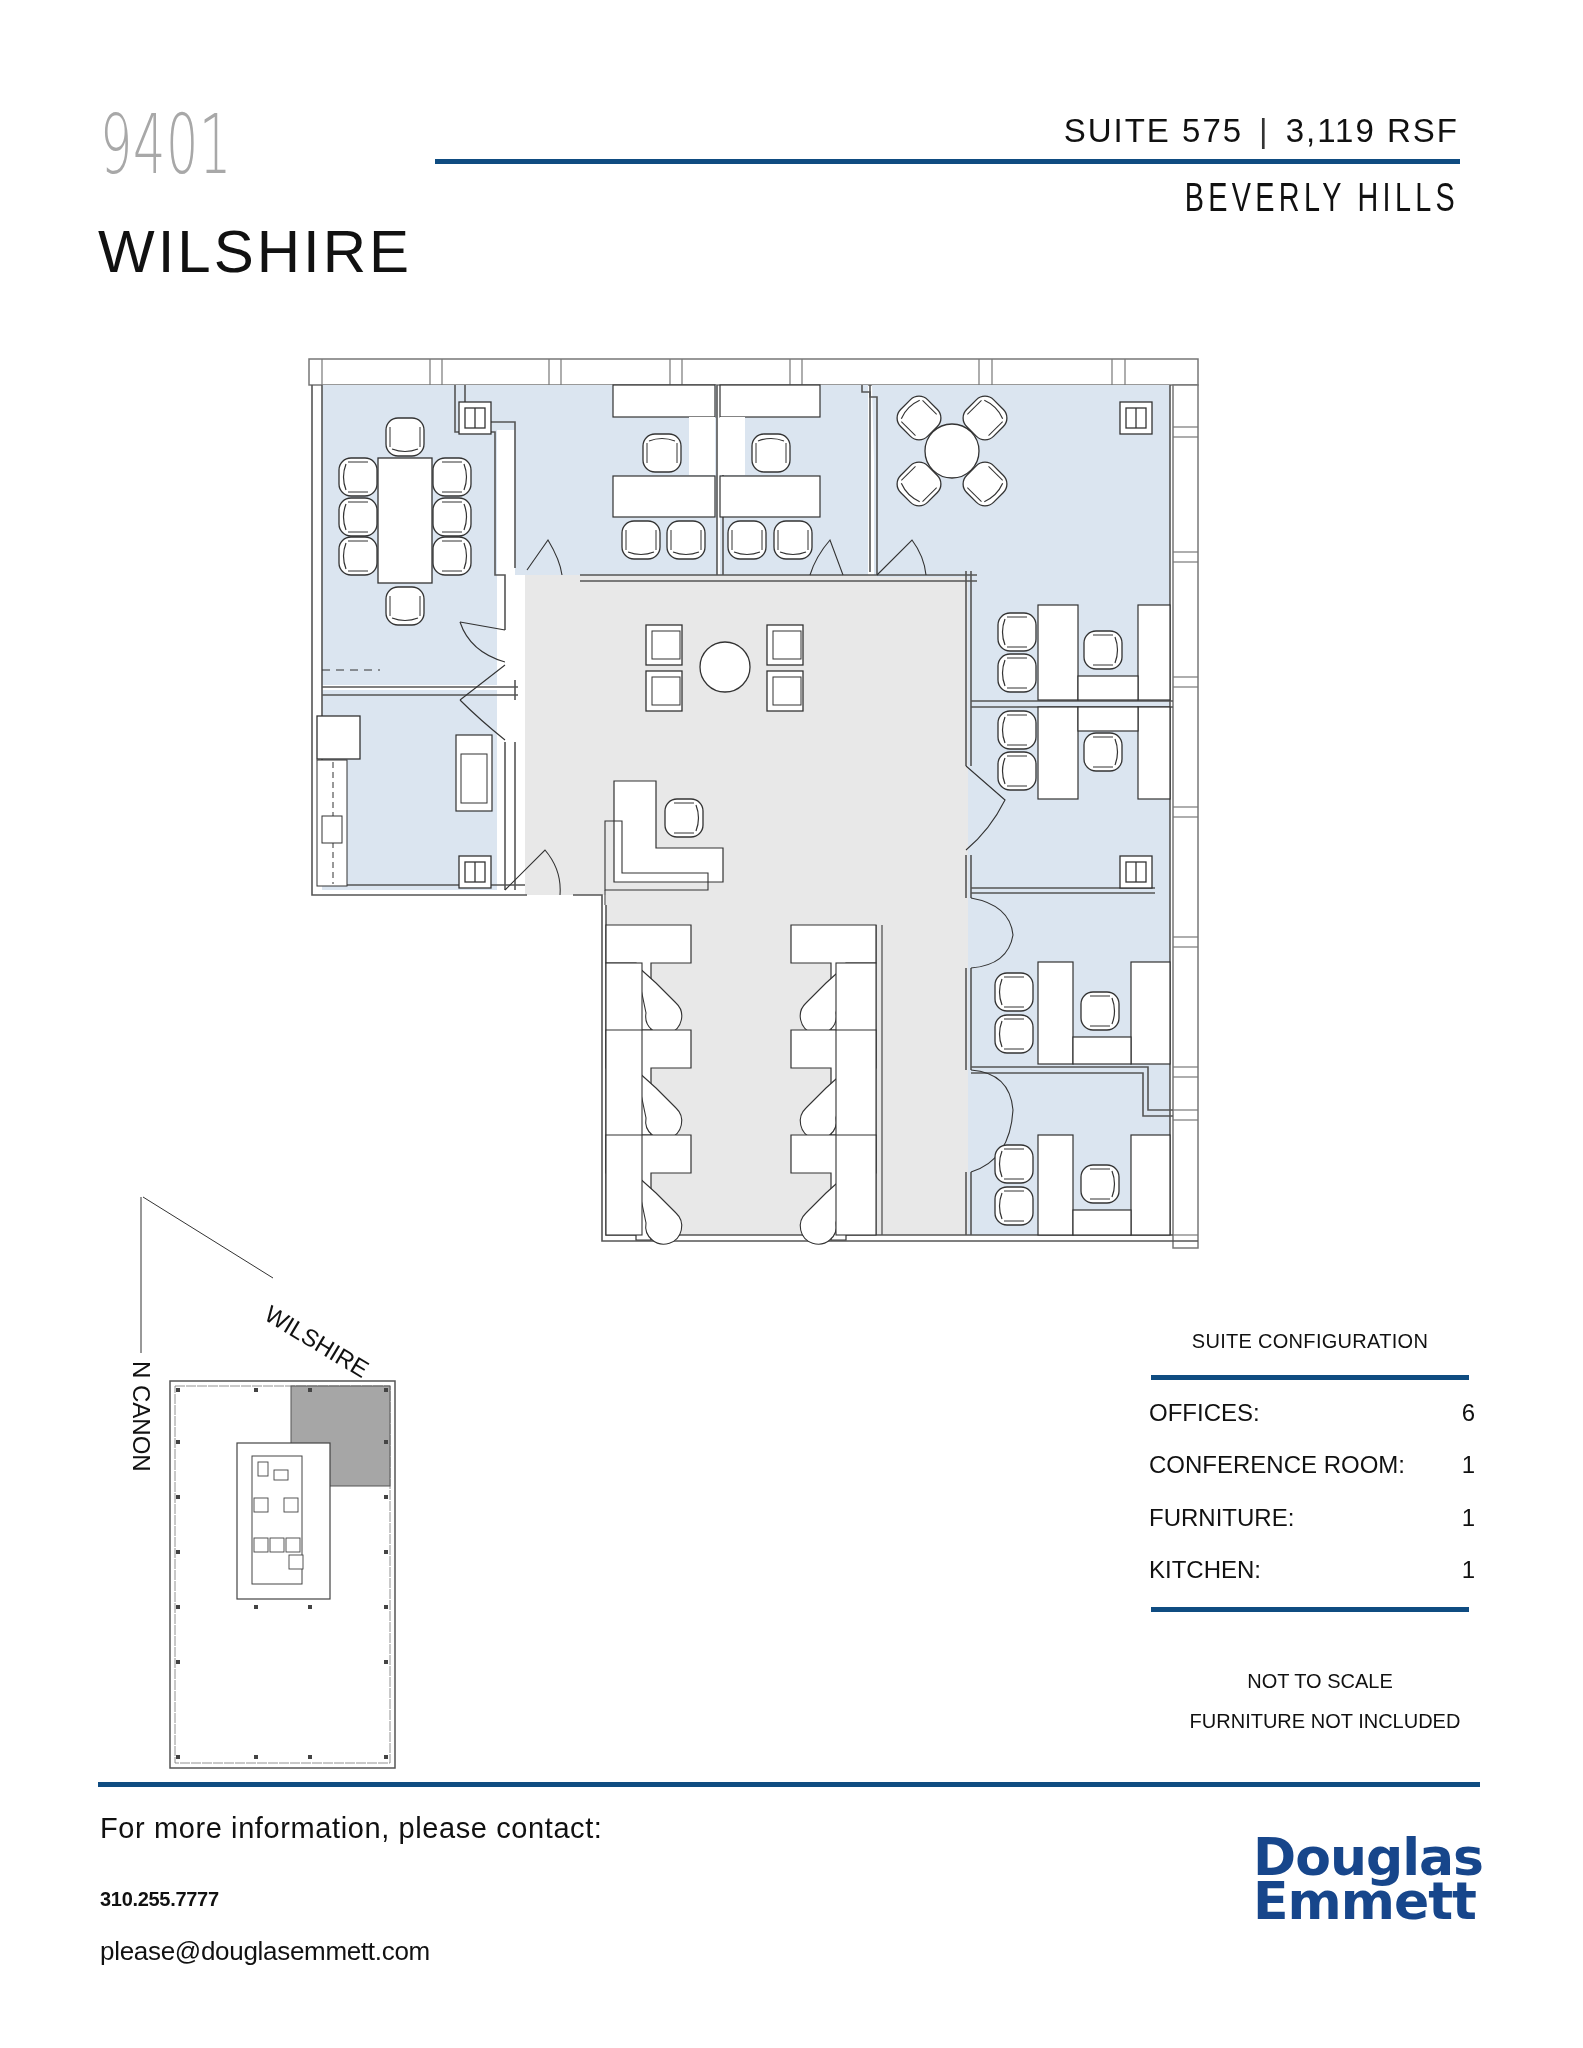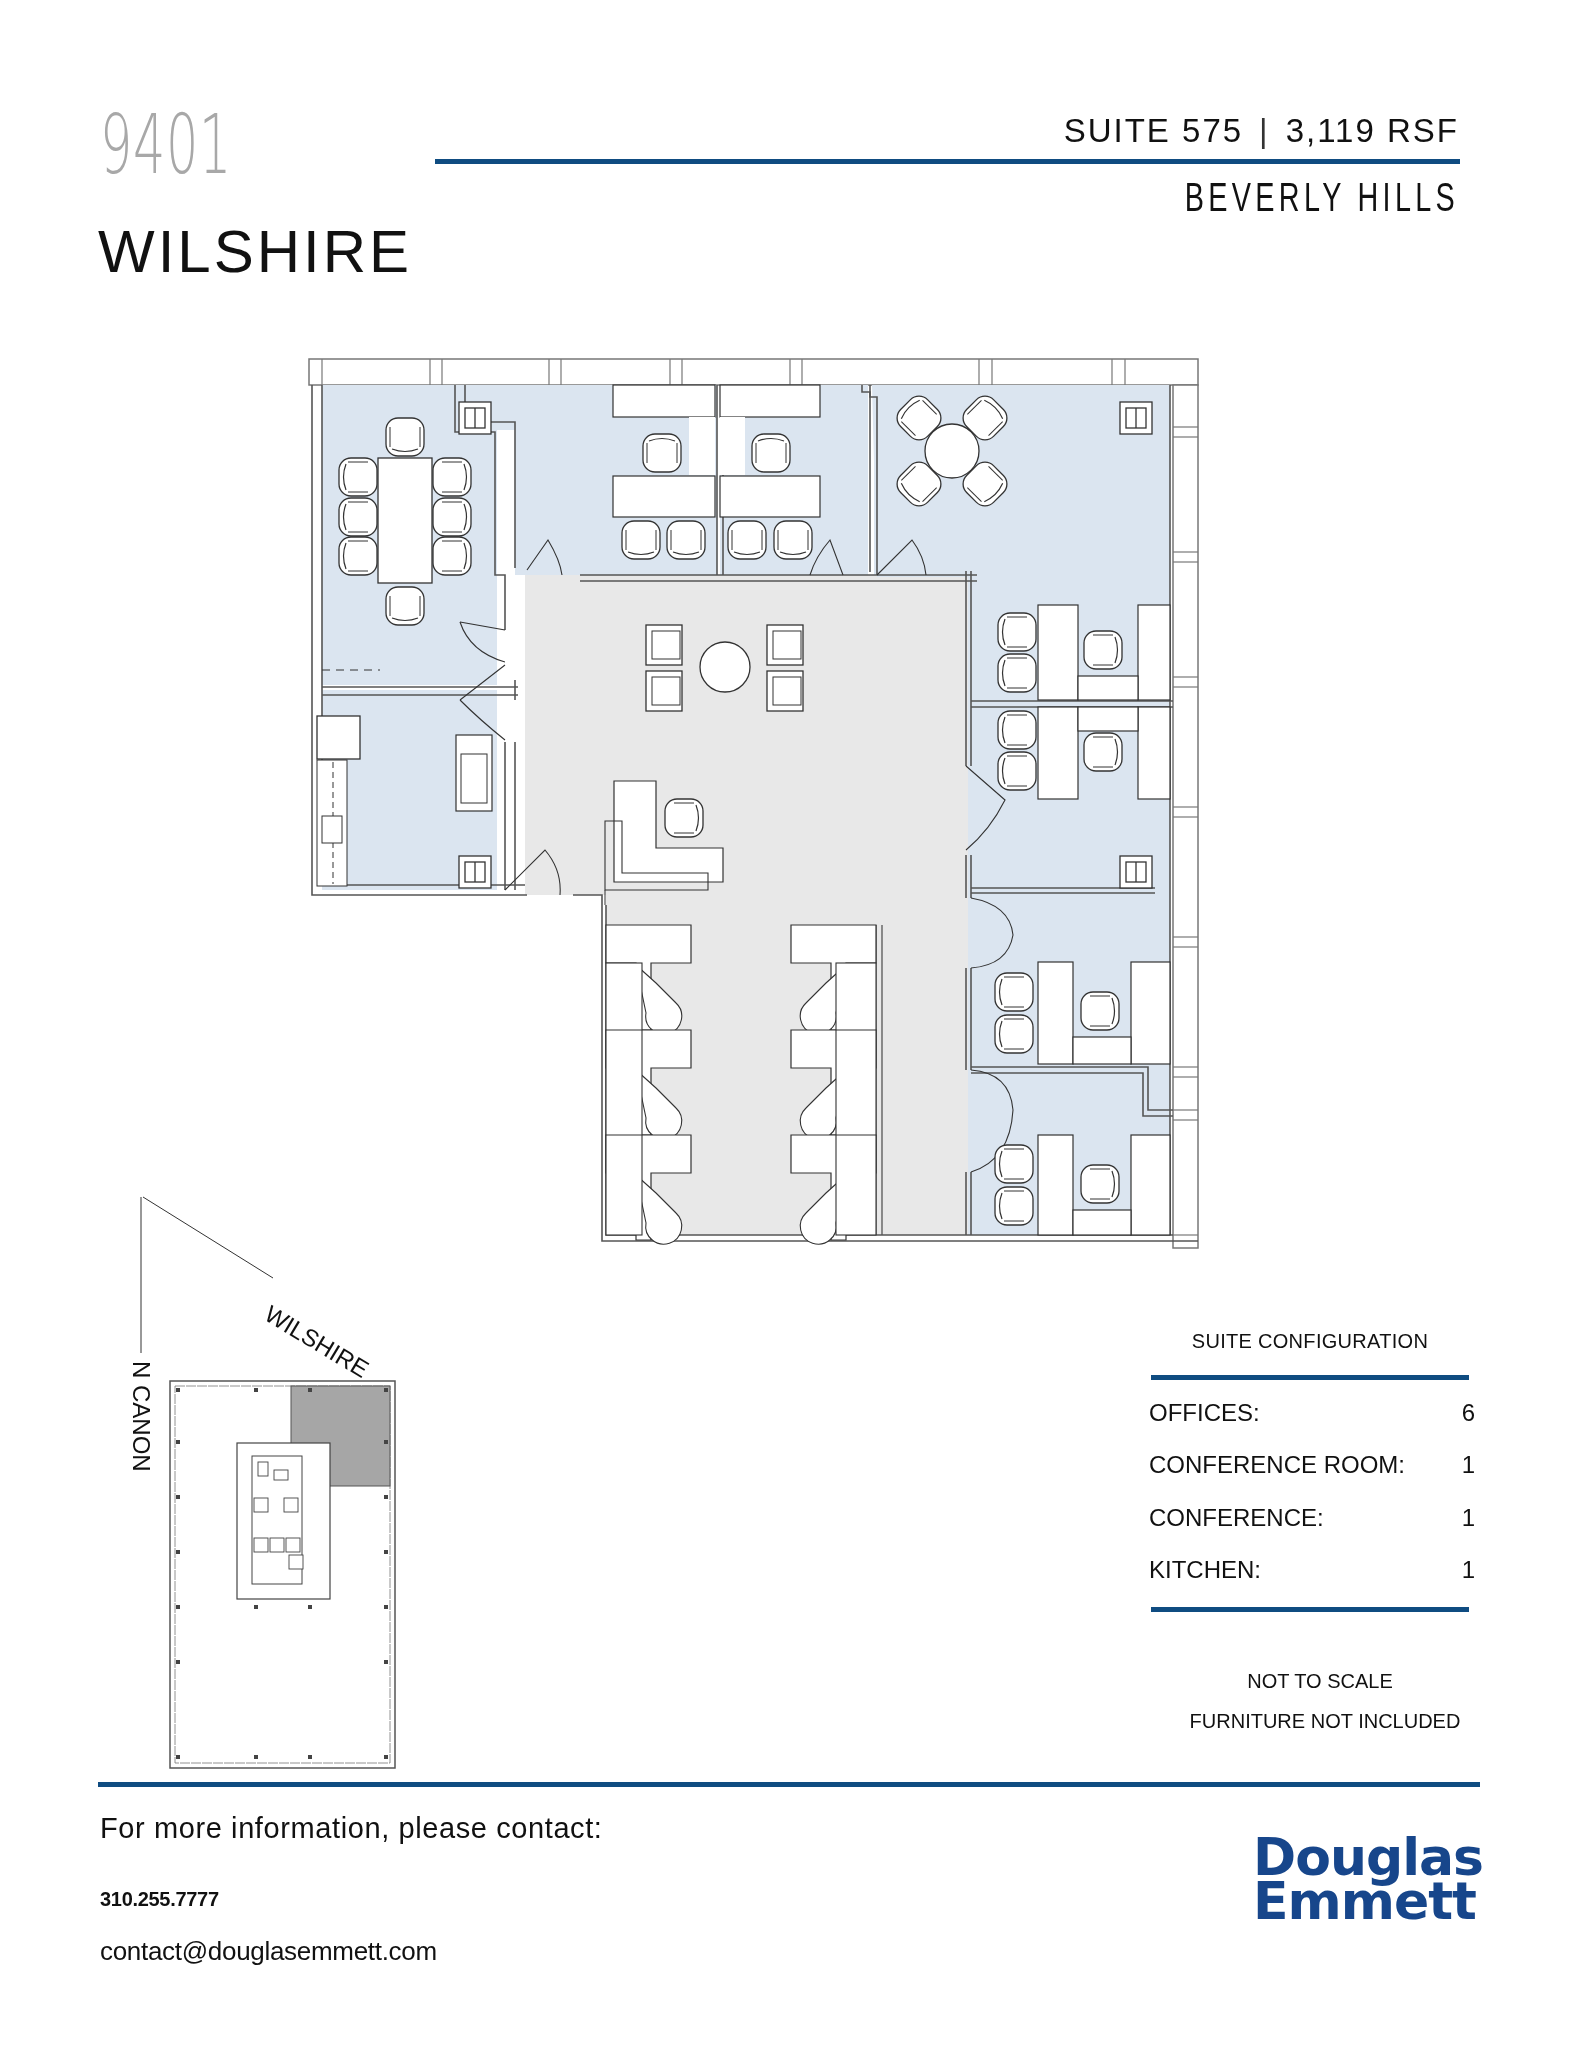--- a/index.html
+++ b/index.html
@@ -377,31 +377,31 @@
 <div class="abs config-rule" style="top:1375px;"></div>
 <div class="abs config-row" style="top:1399px;">
   <span>OFFICES:</span>
   <span>6</span>
 </div>
 <div class="abs config-row" style="top:1451px;gap:9px;">
   <span>CONFERENCE ROOM:</span>
   <span>1</span>
 </div>
 <div class="abs config-row" style="top:1504px;">
-  <span>CONFERENCE:</span>
+  <span>FURNITURE:</span>
   <span>1</span>
 </div>
 <div class="abs config-row" style="top:1556px;">
   <span>KITCHEN:</span>
   <span>1</span>
 </div>
 <div class="abs config-rule" style="top:1607px;"></div>
 <div class="abs config-note" style="top:1626px; left:1170px; width:300px;">NOT TO SCALE</div>
 <div class="abs config-note" style="top:1666px; left:1160px; width:330px;">FURNITURE NOT INCLUDED</div>
 
 <div class="abs footer-rule"></div>
 <div class="abs contact-title">For more information, please contact:</div>
 <div class="abs contact-phone">310.255.7777</div>
-<div class="abs contact-email">contact@douglasemmett.com</div>
+<div class="abs contact-email">please@douglasemmett.com</div>
 <div class="abs logo">
   <div>Douglas</div>
   <div>Emmett</div>
 </div>
 
 </body></html>

